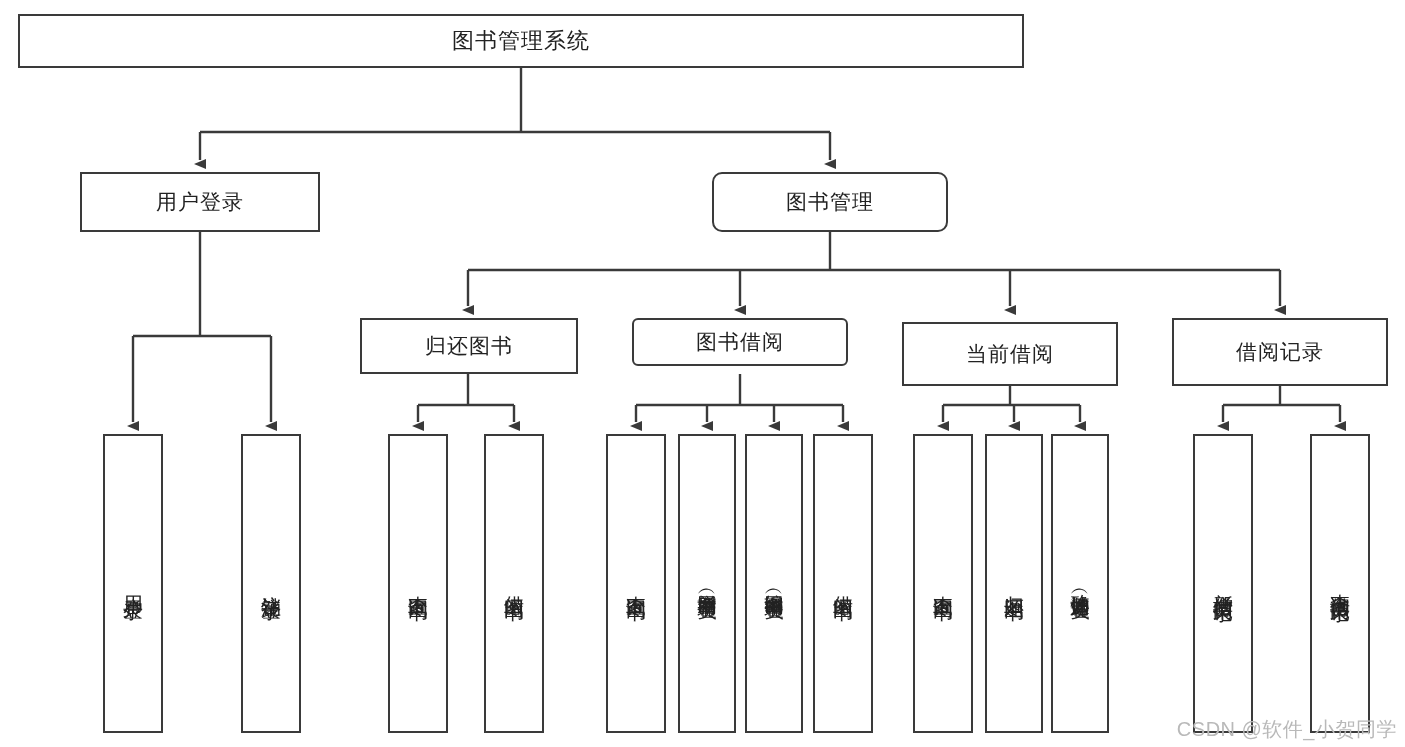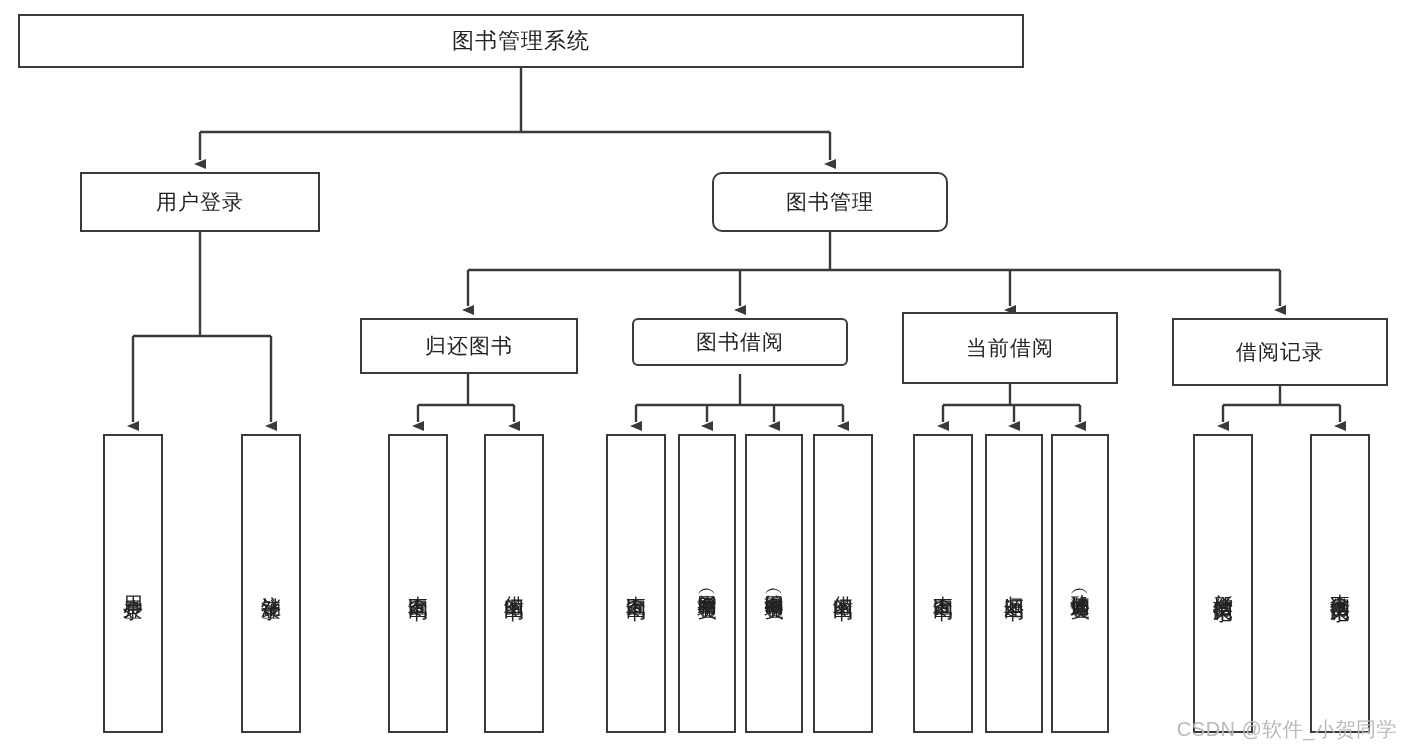--- a/index.html
+++ b/index.html
@@ -131,21 +131,21 @@
   <div class="node h" style="left:712px;top:172px;width:236px;height:60px;border-radius:10px;">
     <span class="label">图书管理</span>
   </div>
 
   <div class="node h" style="left:360px;top:318px;width:218px;height:56px;">
     <span class="label">归还图书</span>
   </div>
   <div class="node h" style="left:632px;top:318px;width:216px;height:48px;border-radius:6px;">
     <span class="label">图书借阅</span>
   </div>
-  <div class="node h" style="left:902px;top:312px;width:216px;height:72px;font-family:Liberation Serif, serif;">
+  <div class="node h" style="left:902px;top:322px;width:216px;height:64px;font-family:Liberation Serif, serif;">
     <span class="label">当前借阅</span>
   </div>
   <div class="node h" style="left:1172px;top:318px;width:216px;height:68px;">
     <span class="label">借阅记录</span>
   </div>
 
   <div class="node v" style="left:103px;top:434px;width:60px;height:299px;">
     <span class="label">用户登录</span>
   </div>
   <div class="node v" style="left:241px;top:434px;width:60px;height:299px;">

